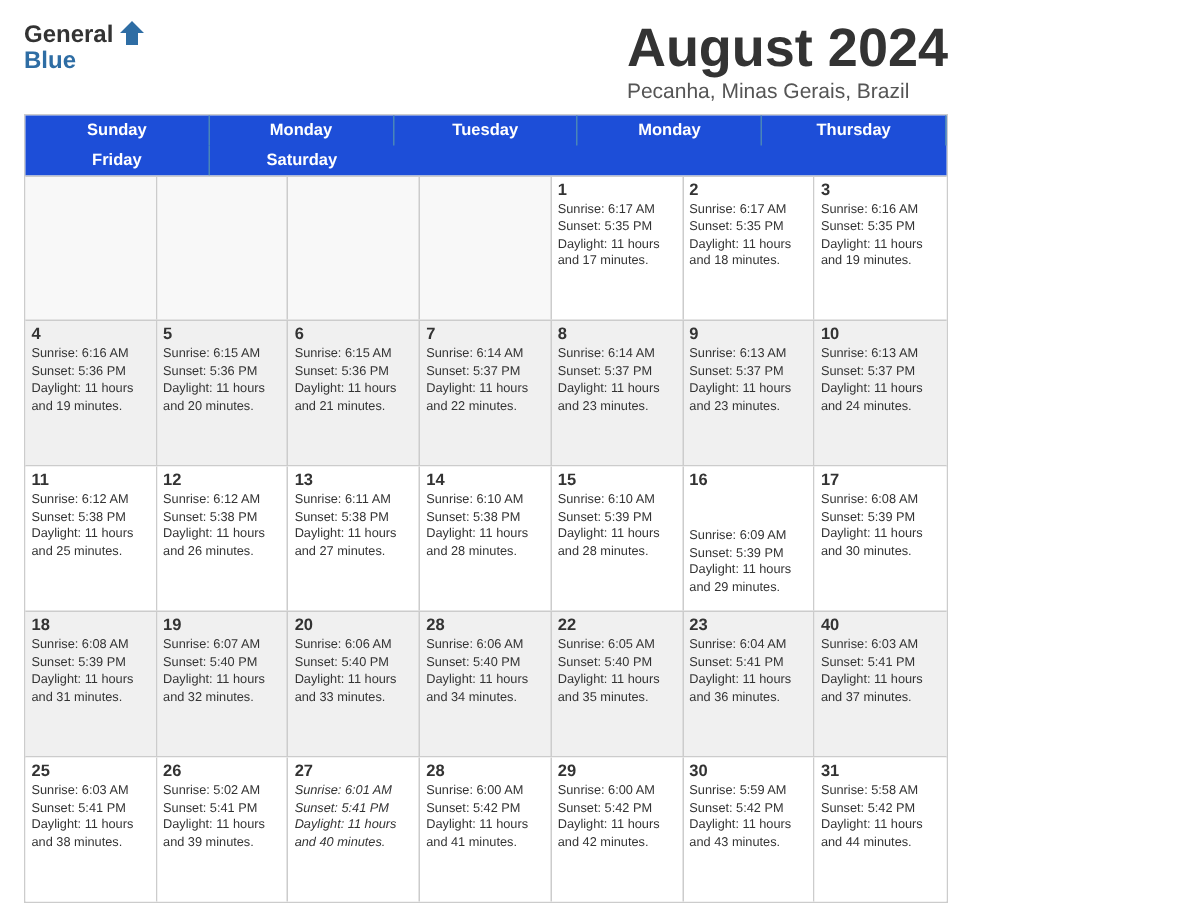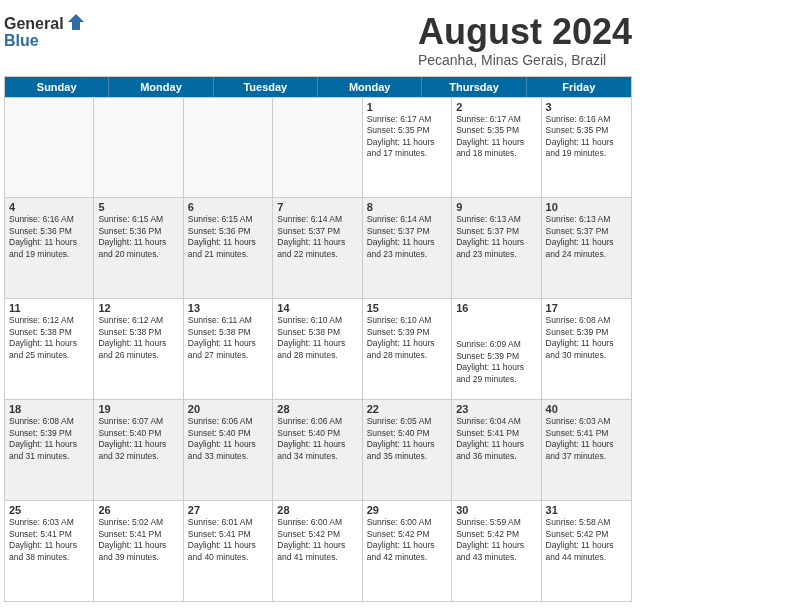--- a/index.html
+++ b/index.html
@@ -6,21 +6,21 @@
     body {
       width: 792px;
       height: 612px;
       font-family: Arial, sans-serif;
       background: #fff;
       overflow: hidden;
     }
     .page {
       width: 648px;
       height: 612px;
-      padding: 12px 16px 10px 4px;
+      padding: 12px 16px 10px 16px;
       display: flex;
       flex-direction: column;
     }
     .header {
       display: flex;
       align-items: flex-start;
       justify-content: space-between;
       margin-bottom: 8px;
     }
     .logo {
@@ -57,22 +57,22 @@
       color: #555;
     }
     .calendar {
       flex: 1;
       display: flex;
       flex-direction: column;
       border: 1px solid #ccc;
     }
     .cal-header {
       display: grid;
-      grid-template-columns: repeat(6, 1fr);
-      background: #0369a1;
+      grid-template-columns: repeat(5, 1fr);
+      background: #1d4ed8;
     }
     .cal-header-cell {
       color: #fff;
       font-size: 11px;
       font-weight: bold;
       text-align: center;
       padding: 4px 2px;
       border-right: 1px solid #4a85b8;
     }
     .cal-header-cell:last-child { border-right: none; }
@@ -135,20 +135,21 @@
   </div>
 
   <div class="calendar">
     <div class="cal-header" id="cal-header">
         <div class="cal-header-cell">Sunday</div>
         <div class="cal-header-cell">Monday</div>
         <div class="cal-header-cell">Tuesday</div>
         <div class="cal-header-cell">Monday</div>
         <div class="cal-header-cell">Thursday</div>
         <div class="cal-header-cell">Friday</div>
+        <div class="cal-header-cell">Saturday</div>
       </div>
     <div class="cal-body" id="cal-body">
         <div class="cal-row">
           <div class="cal-cell empty"></div>
           <div class="cal-cell empty"></div>
           <div class="cal-cell empty"></div>
           <div class="cal-cell empty"></div>
           <div class="cal-cell">
             <span class="day-num">1</span>
             <div class="cell-text" style="white-space: pre-line;">Sunrise: 6:17 AM
@@ -334,21 +335,21 @@
           </div>
           <div class="cal-cell">
             <span class="day-num">26</span>
             <div class="cell-text" style="white-space: pre-line;">Sunrise: 5:02 AM
 Sunset: 5:41 PM
 Daylight: 11 hours
 and 39 minutes.</div>
           </div>
           <div class="cal-cell">
             <span class="day-num">27</span>
-            <div class="cell-text" style="white-space: pre-line;">Sunrise: 6:01 AM
+            <div class="cell-text" style="white-space: pre-line; font-style: italic;">Sunrise: 6:01 AM
 Sunset: 5:41 PM
 Daylight: 11 hours
 and 40 minutes.</div>
           </div>
           <div class="cal-cell">
             <span class="day-num">28</span>
             <div class="cell-text" style="white-space: pre-line;">Sunrise: 6:00 AM
 Sunset: 5:42 PM
 Daylight: 11 hours
 and 41 minutes.</div>

